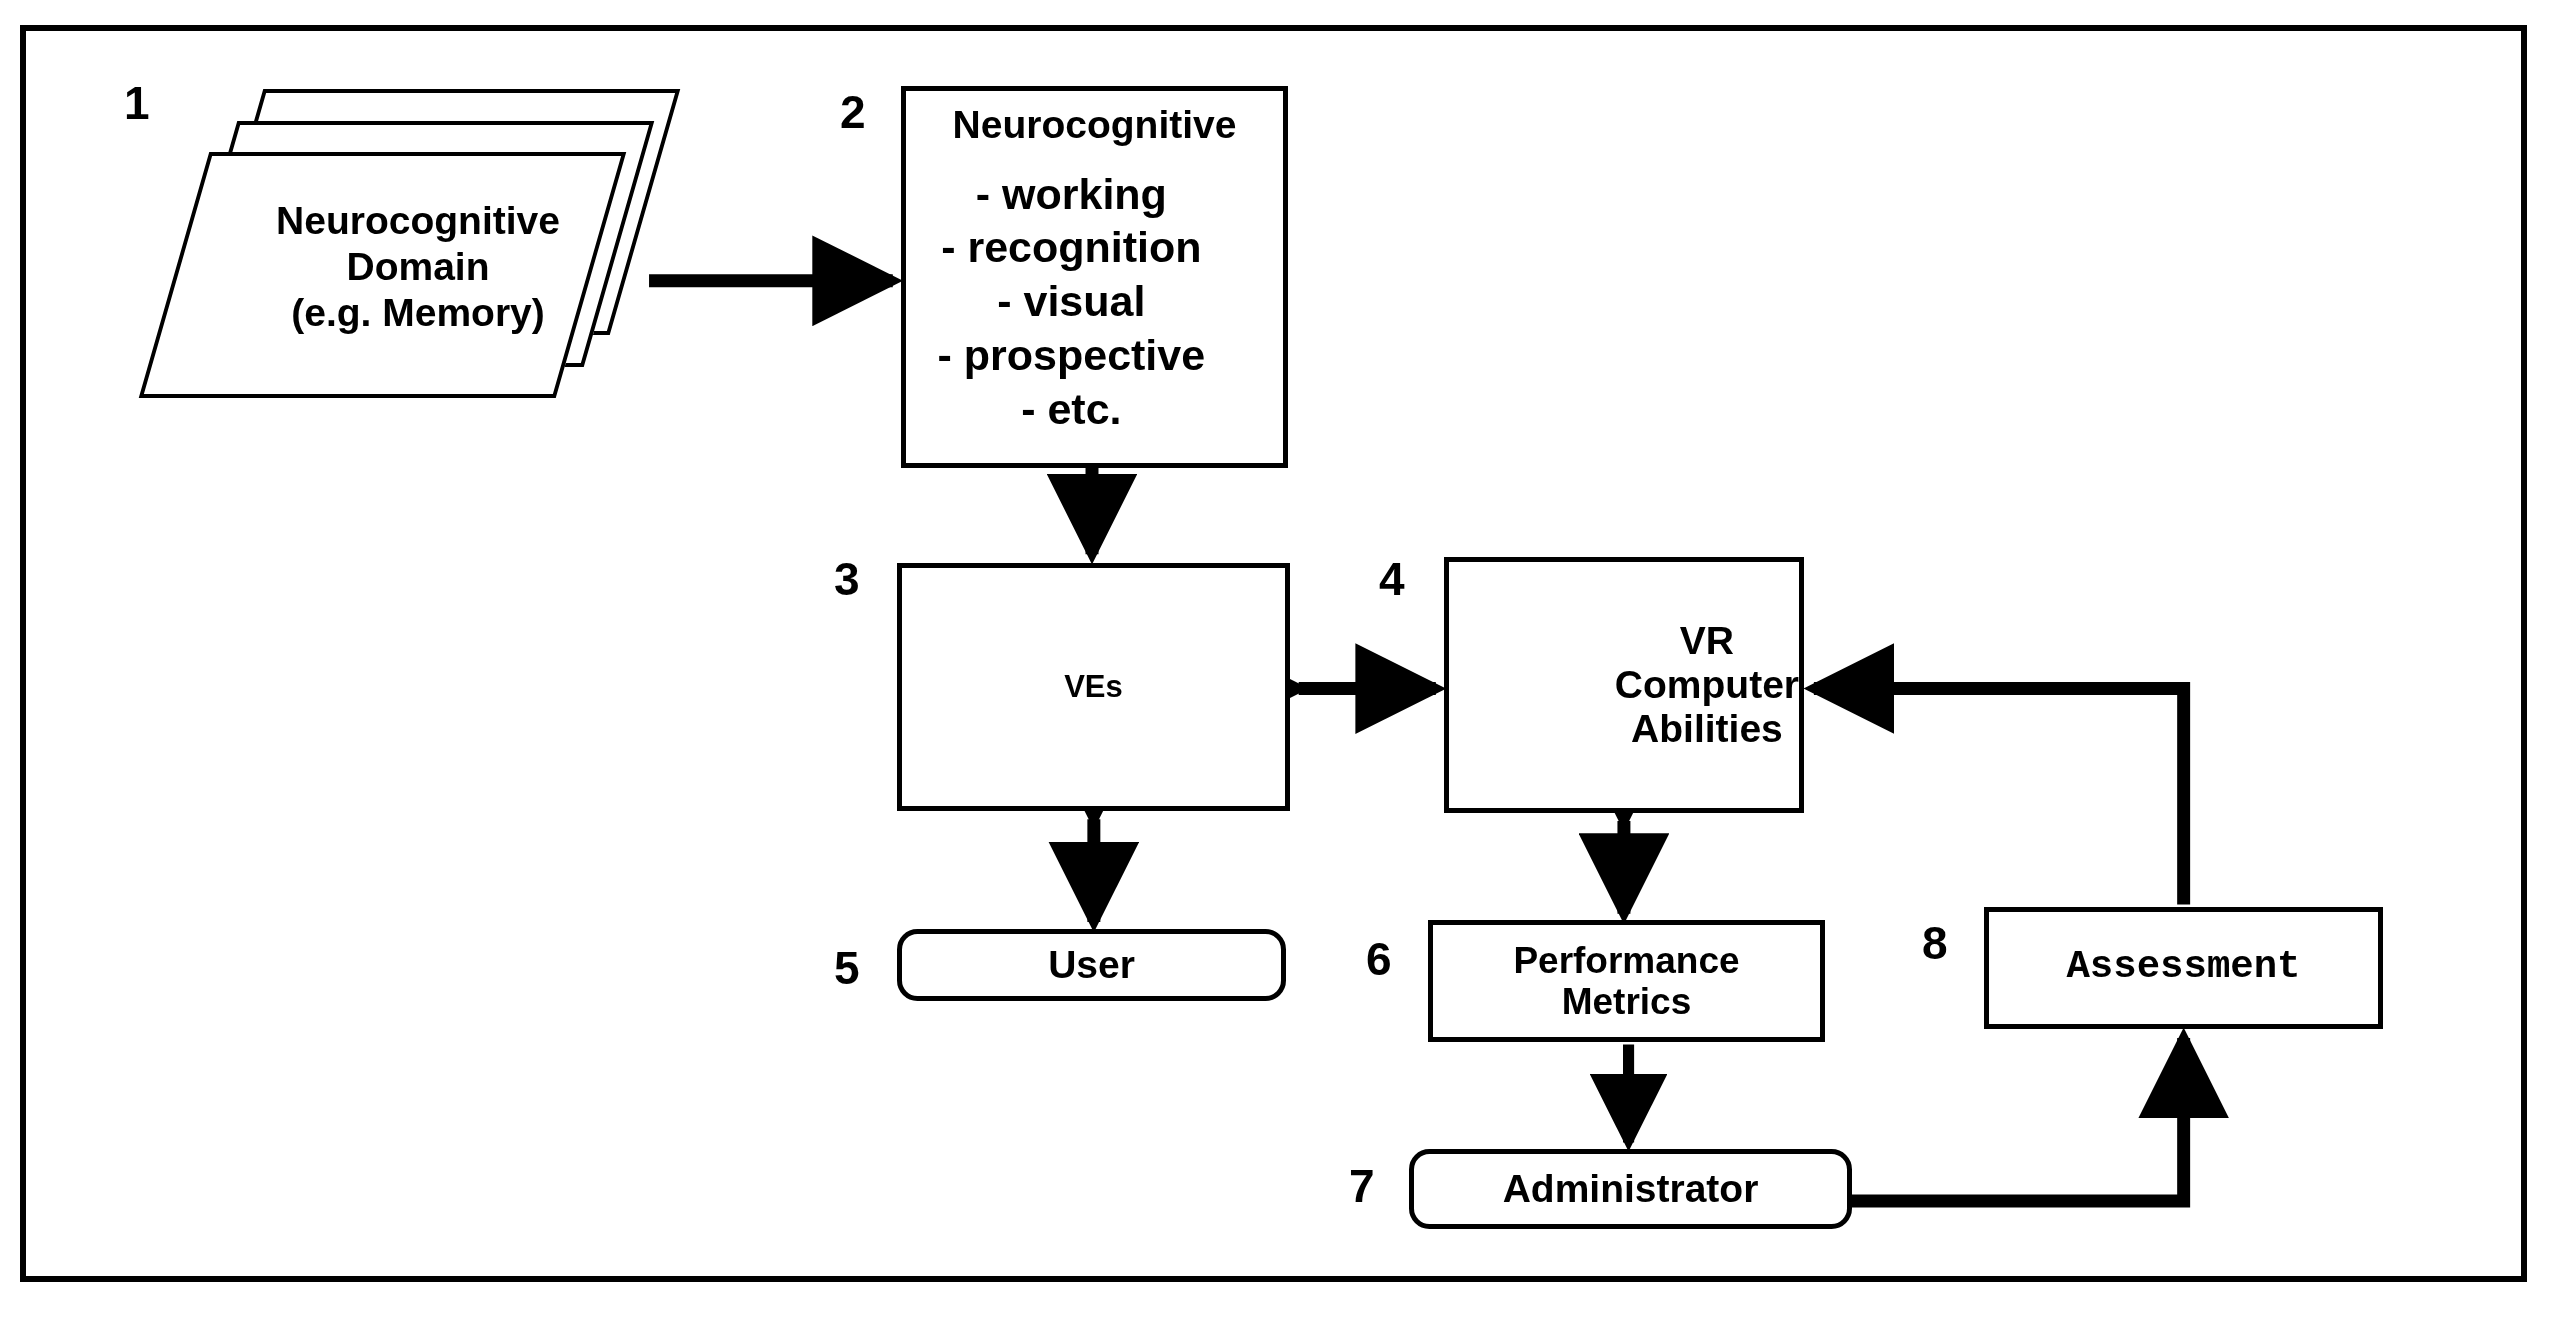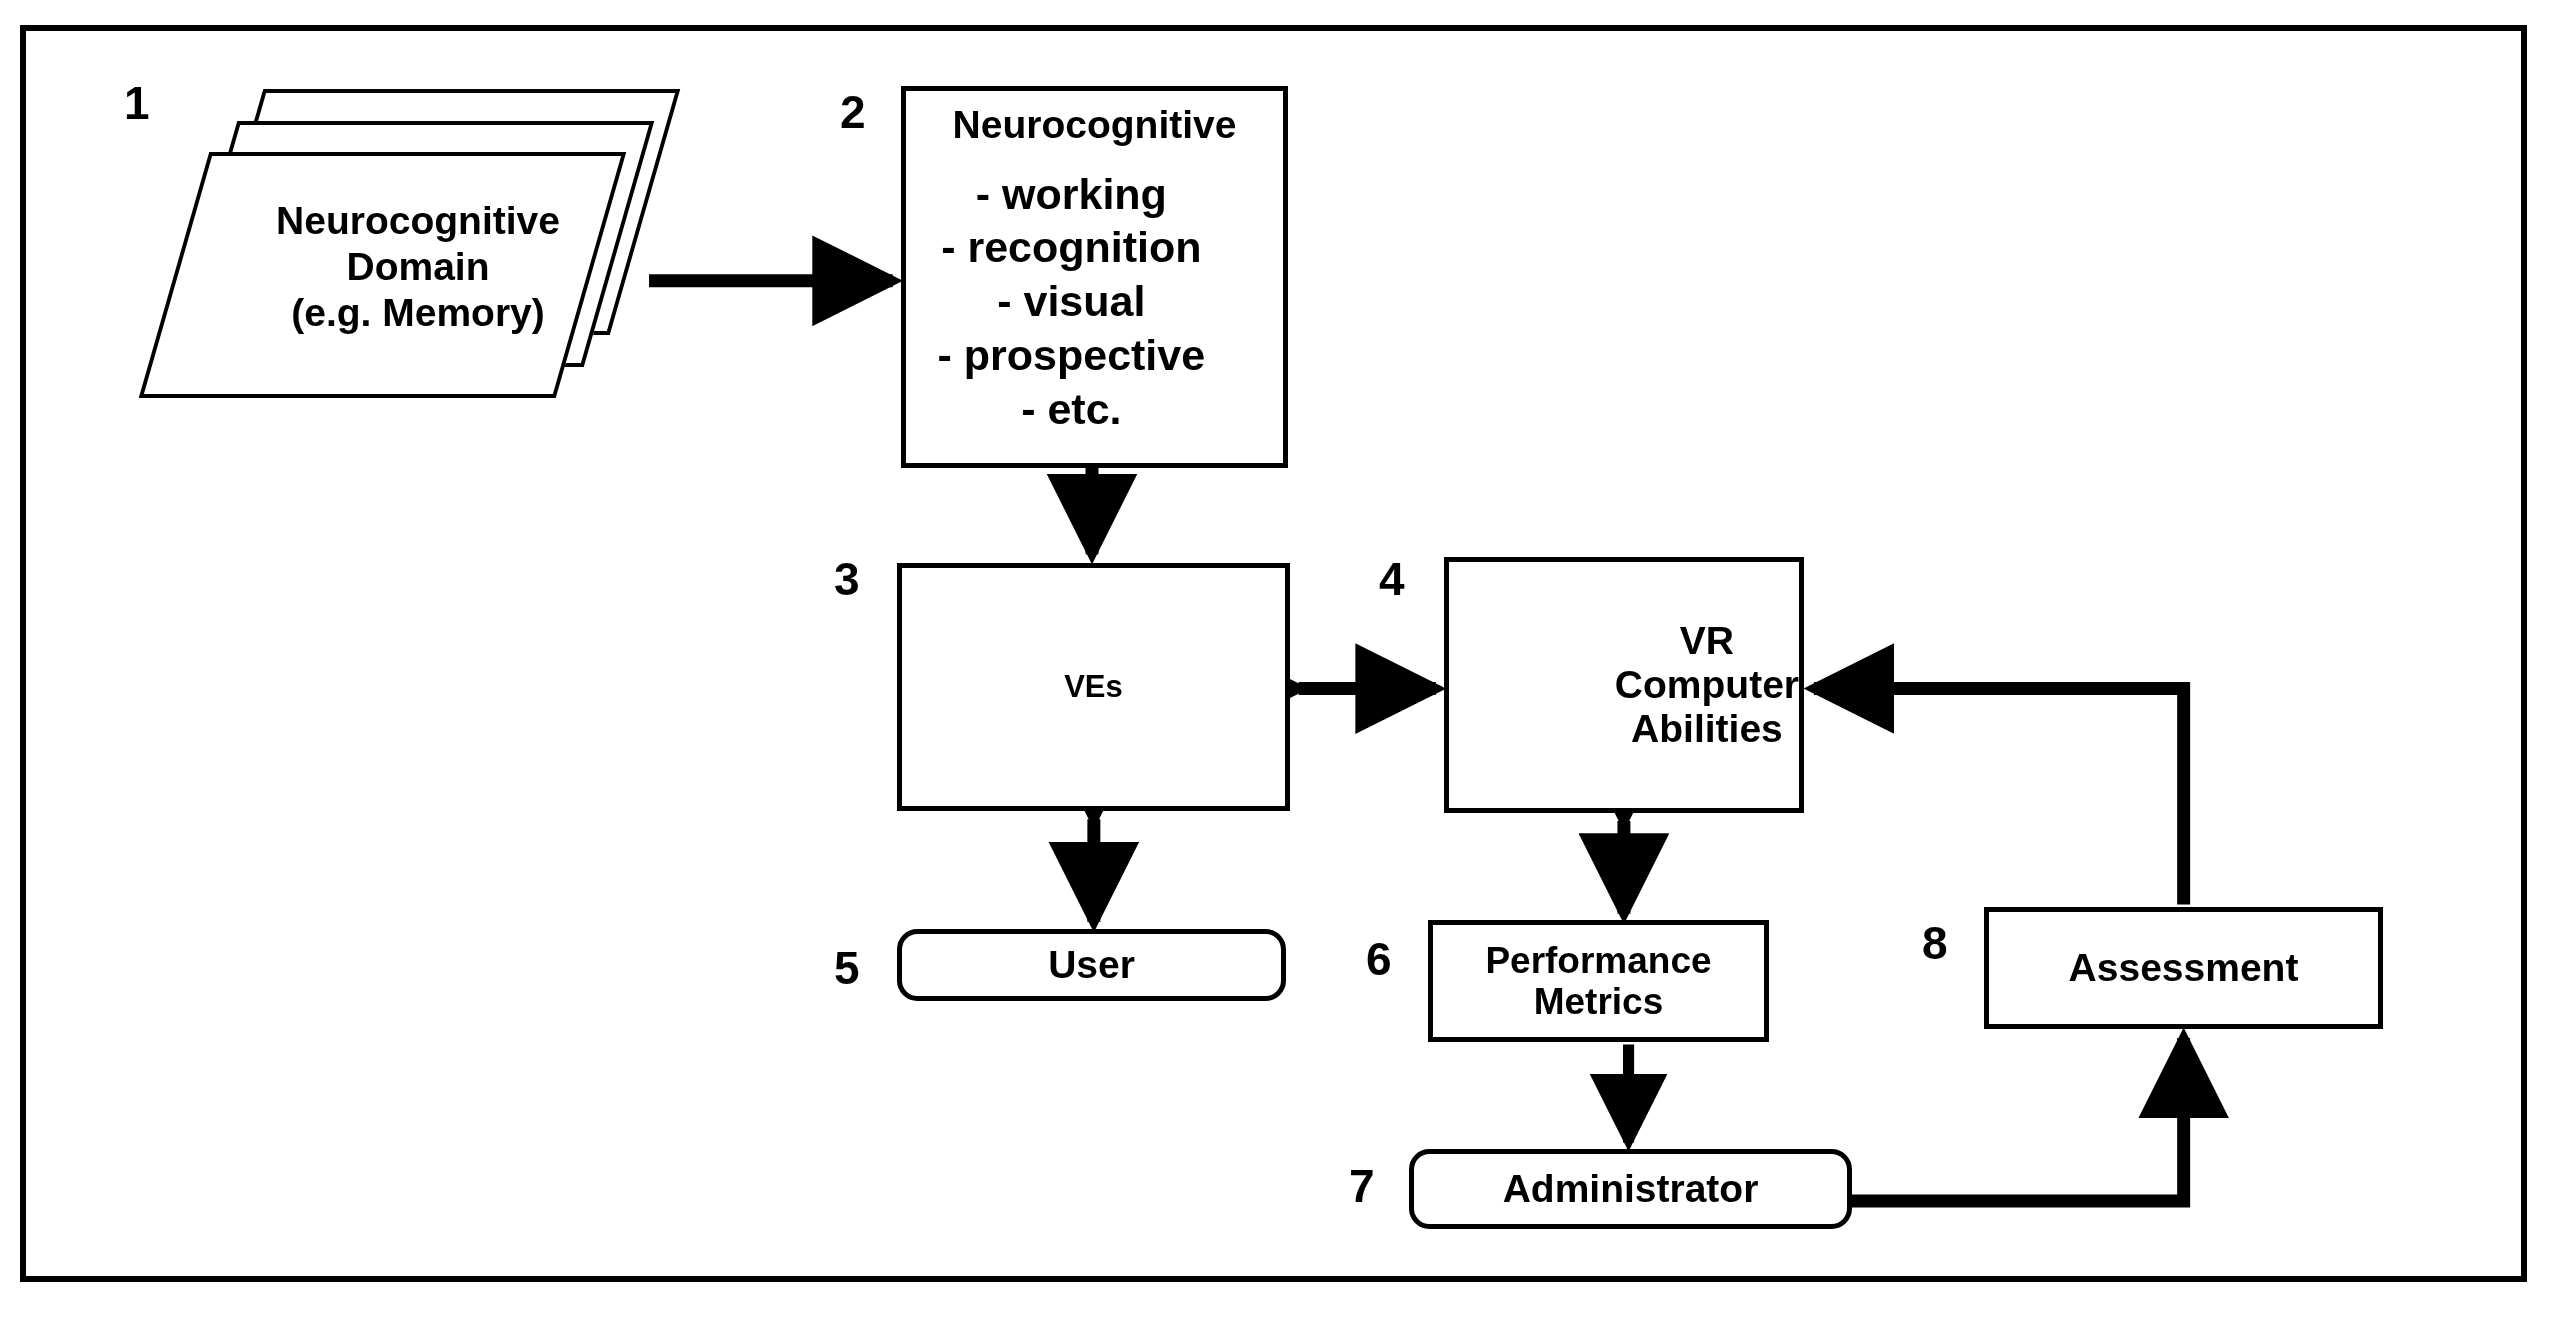--- a/index.html
+++ b/index.html
@@ -107,23 +107,23 @@
     margin: 20.4px 0 0 0;
     padding: 0 0 0 31.5px;
     text-align: center;
     font-size: 43px;
     font-weight: bold;
     line-height: 1.25;
   }
   #node3 { left: 897px; top: 563px; width: 393px; height: 248px; font-size: 31px; }
   #node4 { left: 1444px; top: 557px; width: 360px; height: 256px; font-size: 39px; justify-content: flex-end; }
   #node5 { left: 897px; top: 929px; width: 389px; height: 72px; font-size: 39px; }
-  #node6 { left: 1428px; top: 920px; width: 341px; height: 122px; font-size: 37px; }
+  #node6 { left: 1428px; top: 920px; width: 397px; height: 122px; font-size: 37px; }
   #node7 { left: 1409px; top: 1149px; width: 443px; height: 80px; font-size: 39px; }
-  #node8 { left: 1984px; top: 907px; width: 399px; height: 122px; font-size: 39px; }
+  #node8 { left: 1984px; top: 907px; width: 399px; height: 122px; font-size: 39px; font-family: Liberation Mono, monospace; }
 </style>
 </head>
 <body>
 
 <div id="canvas">
 
   <div id="frame"></div>
 
   <svg id="wires" viewBox="0 0 2779 1446" xmlns="http://www.w3.org/2000/svg">
     <defs>

